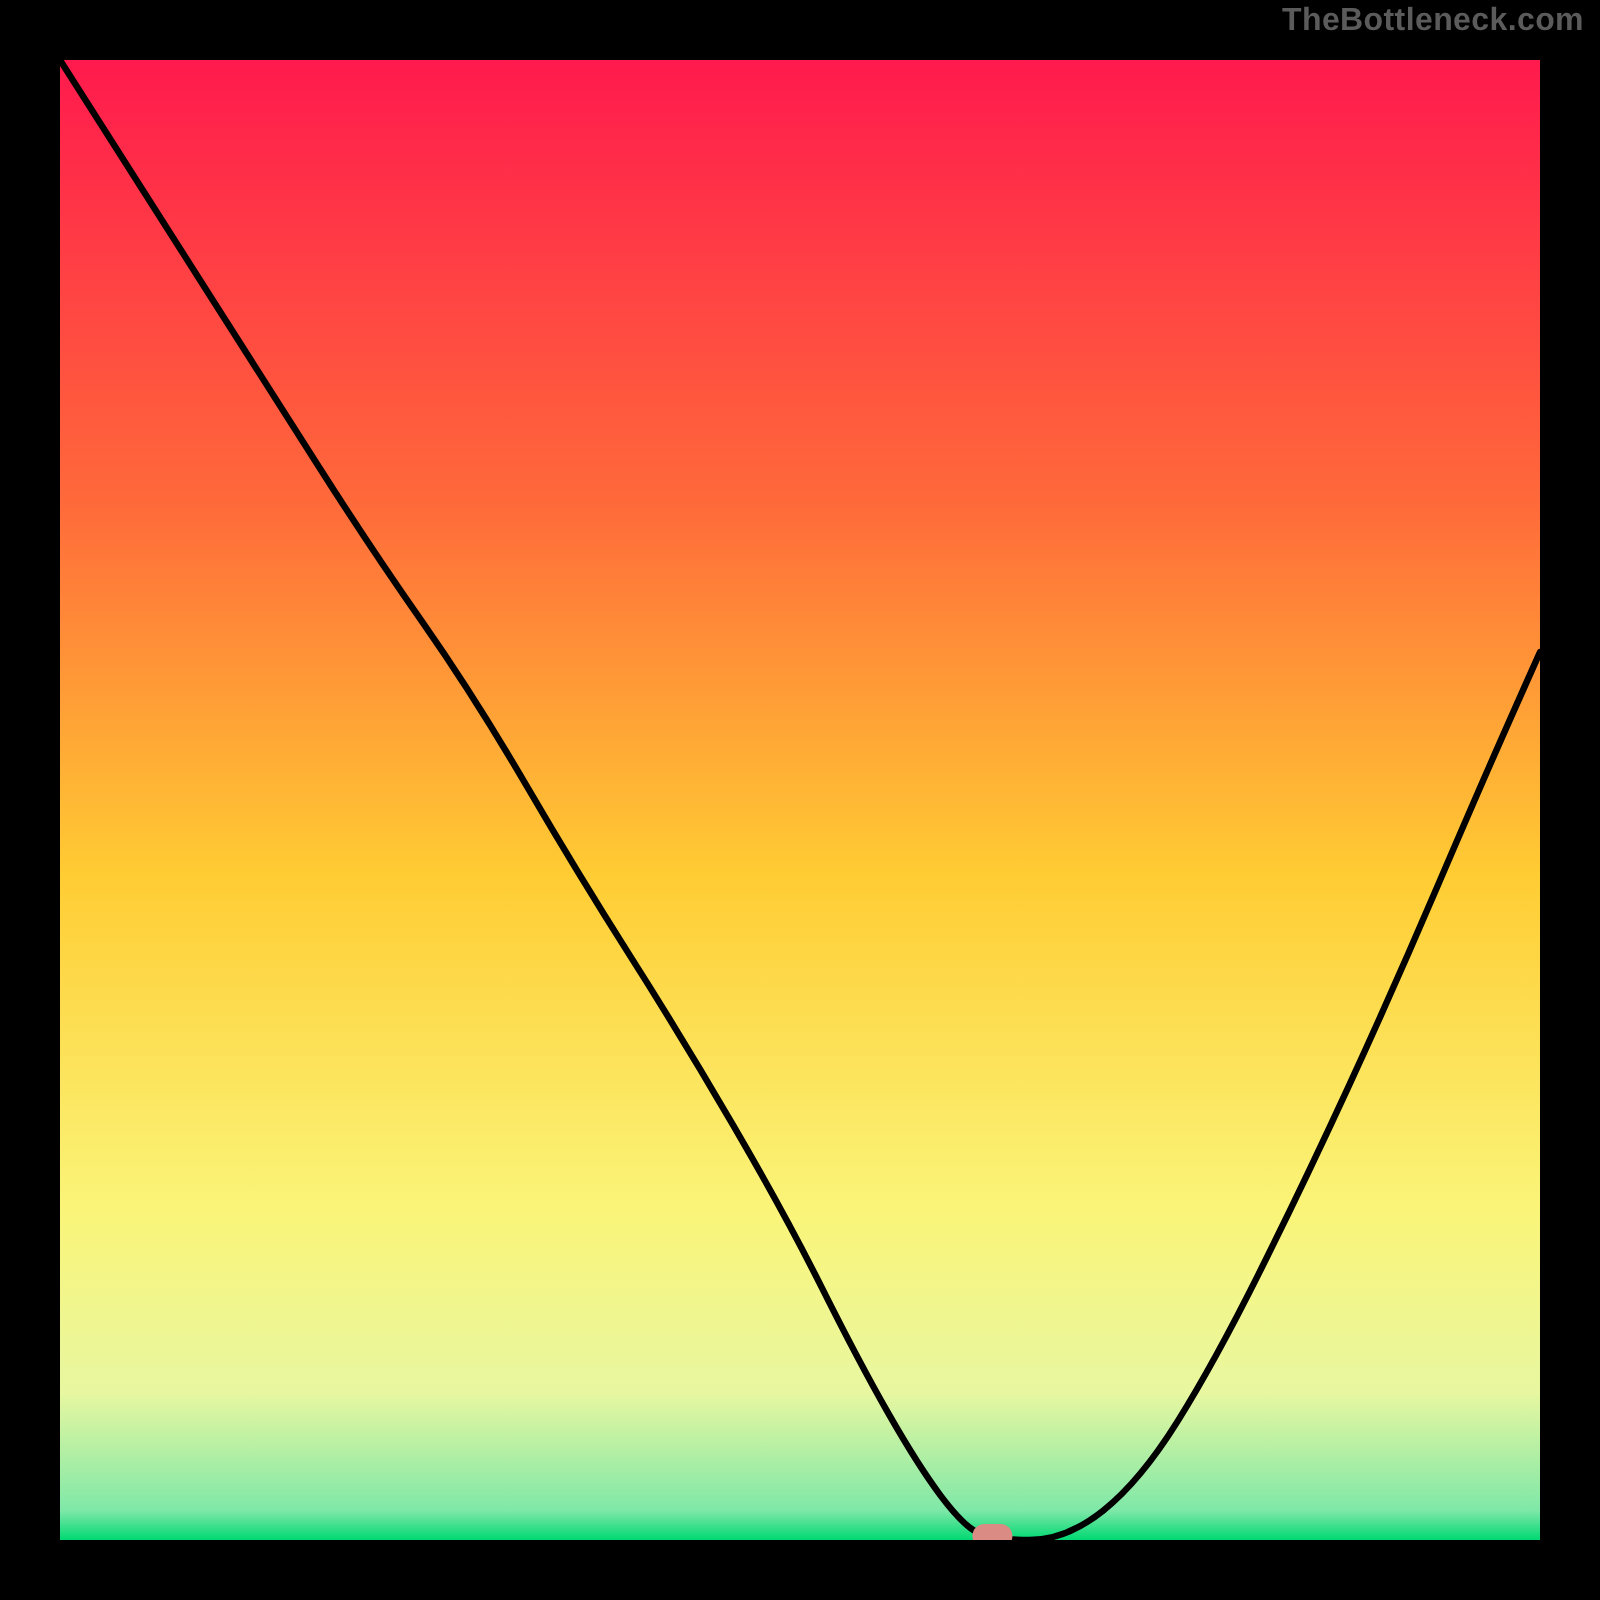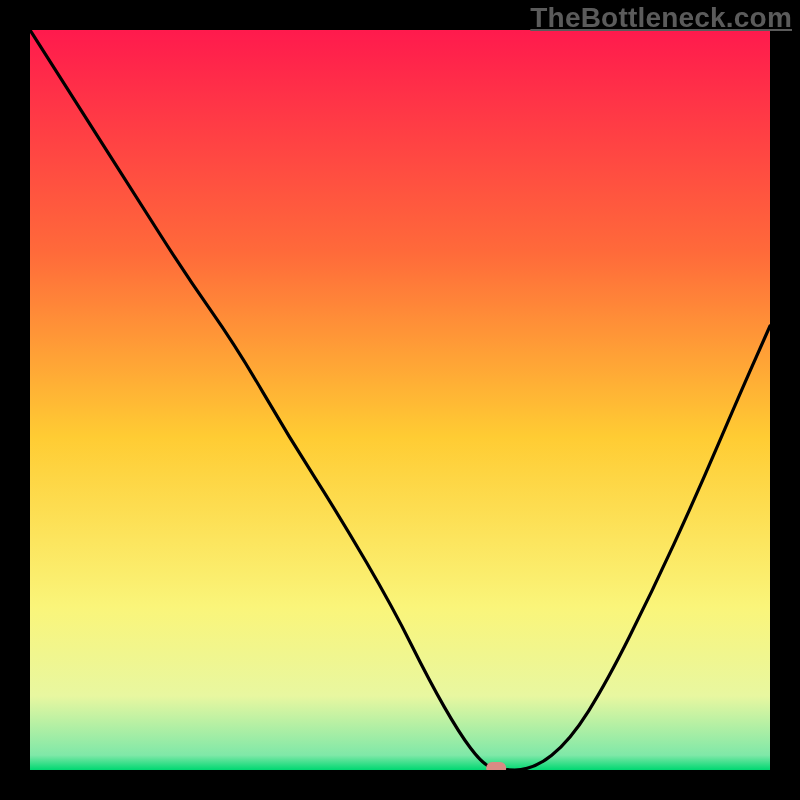--- a/index.html
+++ b/index.html
@@ -15,26 +15,25 @@
     position: relative;
     width: 800px;
     height: 800px;
     background: #000;
   }
   .watermark {
     position: absolute;
     top: 2px;
     right: 8px;
     color: #5b5b5b;
-    font-size: 28px;
+    font-size: 16px;
     font-weight: 600;
     letter-spacing: 0.2px;
     z-index: 20;
     user-select: none;
-    text-decoration: underline;
   }
   .plot-wrap {
     position: absolute;
     left: 30px;
     top: 30px;
     width: 740px;
     height: 740px;
   }
   svg {
     display: block;

